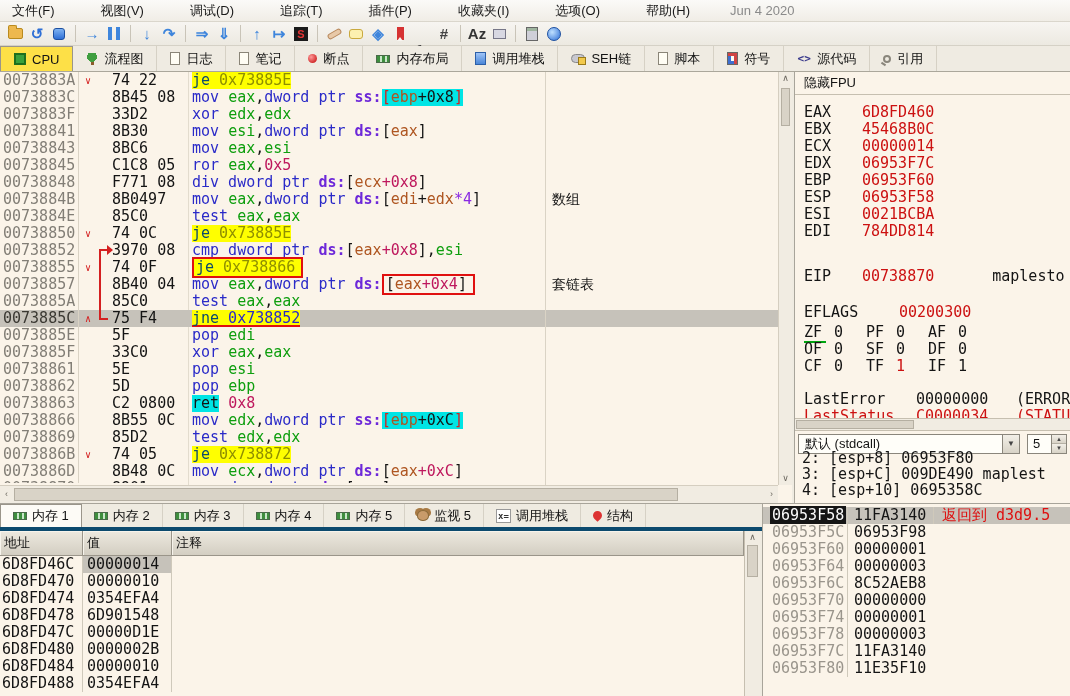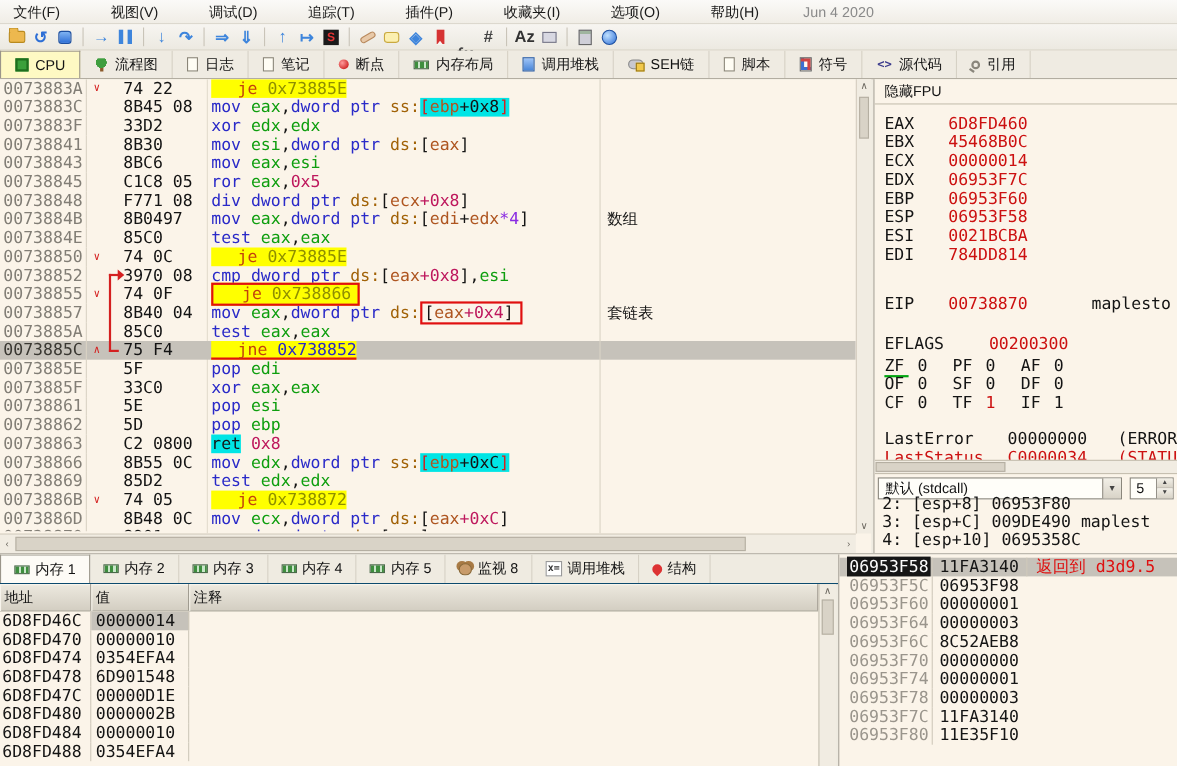--- a/index.html
+++ b/index.html
@@ -32,21 +32,21 @@
   .shp-ribbon::after{content:"";position:absolute;bottom:-1px;left:0;border-left:3.5px solid transparent;border-right:3.5px solid transparent;border-bottom:4px solid #F7F5F1;}
   .shp-printer{width:13px;height:10px;background:#D8D8E2;border:1px solid #778;}
   .shp-calc{width:12px;height:14px;background:#CFCFD8;border:1px solid #666;box-shadow:inset 0 3px 0 #9FB59F;}
   .shp-globe{width:14px;height:14px;border-radius:50%;background:radial-gradient(circle at 35% 35%,#BFE0FF,#2E6FD6);border:1px solid #1C4FA0;}
 
   
   #tabbar{position:absolute;left:0;top:46px;width:1070px;height:26px;background:#EFEBE2;
     border-bottom:1px solid #ABA79B;display:flex;overflow:hidden;}
   .tab{display:flex;align-items:center;gap:6px;padding:0 13px;font-size:13px;color:#141414;
     border-right:1px solid #D6D1C5;white-space:nowrap;}
-  .tab.active{background:#fef9c3;border:1px solid #9A958A;border-bottom:1px solid #FDFBF6;margin-bottom:-1px;}
+  .tab.active{background:#fde047;border:1px solid #9A958A;border-bottom:1px solid #FDFBF6;margin-bottom:-1px;}
   .tabicon{width:14px;height:14px;display:inline-flex;align-items:center;justify-content:center;font-size:10px;}
   .ti-cpu{background:#3BA03B;border:2px solid #1E6E1E;width:12px;height:12px;}
   .ti-tree{width:12px;height:12px;background:radial-gradient(circle at 50% 32%,#3F9E3F 48%,transparent 50%),linear-gradient(#8B5A2B,#8B5A2B) 50% 100%/3px 5px no-repeat;}
   .ti-page{width:10px;height:13px;background:#FFFDF4;border:1px solid #8A8578;}
   .ti-dot{width:9px;height:9px;border-radius:50%;background:radial-gradient(circle at 35% 35%,#FF9A9A,#C00000);}
   .ti-ram{width:14px;height:8px;background:repeating-linear-gradient(90deg,#3E8E3E 0 3px,#C9E6C9 3px 5px);border:1px solid #4A6A4A;}
   .ti-stack{width:11px;height:13px;background:linear-gradient(#9FC4F7,#4A86D8);border:1px solid #2C5FA8;}
   .ti-chain{width:14px;height:9px;background:#C8C8D0;border:1px solid #888;border-radius:5px;position:relative;}
   .ti-chain::after{content:"";position:absolute;right:-2px;bottom:-3px;width:6px;height:6px;background:#F2C94C;border:1px solid #9A7A1A;}
   .ti-book{width:11px;height:13px;background:#FFFDF4;border:1px solid #666;box-shadow:inset -3px 3px 0 #D04444,inset 3px -3px 0 #3E6FD0;}
@@ -65,23 +65,23 @@
   .drow{position:relative;height:17px;line-height:17px;white-space:pre;font-family:"DejaVu Sans Mono",monospace;}
   .drow.sel{background:#C6C2BA;}
   .partialrow{height:3px;overflow:hidden;}
   .addr{position:absolute;left:0;width:79px;padding-left:3px;color:#827E76;border-right:1px solid #DAD3C5;height:17px;}
   .drow.sel .addr{color:#3A3832;}
   .caret{position:absolute;left:85px;top:0;color:#D42020;font-size:10px;}
   .bytes{position:absolute;left:112px;color:#141414;}
   .ins{position:absolute;left:192px;}
   .cmt{position:absolute;left:552px;color:#151515;font-family:"Liberation Sans",sans-serif;font-size:14px;}
   .tk{display:inline;}
-  .b{color:#2A2AC8;}.g{color:#0E9E0E;}.m{color:#a16207;}.r{color:#AE5520;}
+  .b{color:#2A2AC8;}.g{color:#0E9E0E;}.m{color:#6d28d9;font-weight:bold;}.r{color:#AE5520;}
   .n{color:#be185d;}.p{color:#8A2BE2;}.k{color:#141414;}
-  .jr{color:#c2410c;padding-left:24px;}.jt{color:#8F8F00;}.jt2{color:#2A2AC8;}.rd{color:#D42020;}
+  .jr{color:#0c4a6e;}.jt{color:#8F8F00;}.jt2{color:#2A2AC8;}.rd{color:#D42020;}
   .grp{display:inline-block;height:17px;vertical-align:top;}
   .bg-y{background:#FFFF00;}
   .bg-c{background:#00E5E5;}
   .boxed{border:2px solid #E01010;height:21px;margin:-2px 0;padding:0 6px 0 2px;position:relative;z-index:2;line-height:17px;}
   .ulred{border-bottom:2px solid #E01010;}
   
   .jarr{position:absolute;background:#D42020;z-index:1;}
   #jarr-v{left:99px;top:177px;width:2px;height:71px;}
   #jarr-t{left:99px;top:177px;width:9px;height:2px;}
   #jarr-b{left:99px;top:246px;width:9px;height:2px;}
@@ -136,21 +136,21 @@
   #cspin .btns{position:absolute;right:0;top:0;width:15px;height:18px;border-left:1px solid #8A867C;}
   #cspin .btns div{height:9px;background:linear-gradient(#F2EFE7,#D8D3C7);font-size:6px;line-height:9px;text-align:center;color:#444;}
   #cspin .btns div:first-child{border-bottom:1px solid #B5B0A4;}
   #argrows{position:absolute;top:378px;left:0;right:0;}
   .arow{height:16px;line-height:16px;padding-left:7px;white-space:nowrap;color:#141414;}
   .arow.sel{background:#C6C2BA;}
 
   
   #bottom{position:absolute;left:0;top:503px;width:1070px;height:193px;border-top:1px solid #A8A49A;background:#EFEBE1;}
   #dtabs{position:absolute;left:0;top:0;width:762px;height:27px;display:flex;background:#EFEBE1;
-    border-bottom:1px solid #0c4a6e;overflow:hidden;}
+    border-bottom:4px solid #0c4a6e;overflow:hidden;}
   .dtab{display:flex;align-items:center;gap:5px;padding:0 12px;font-size:13px;color:#141414;
     border-right:1px solid #D6D1C5;white-space:nowrap;}
   .dtab.active{background:#FDFBF6;border:1px solid #9A958A;border-bottom:1px solid #FDFBF6;margin-bottom:-1px;}
   #dhead{position:absolute;left:0;top:27px;width:744px;height:25px;display:flex;
     background:linear-gradient(#EDE9DF,#D3CEC2);border-bottom:1px solid #9A958A;font-size:13px;color:#141414;}
   .hcell{padding-left:4px;line-height:24px;border-right:1px solid #9A958A;box-shadow:inset 1px 1px 0 #F7F4EC;}
   #dhead .h0{width:83px;} #dhead .h1{width:89px;} #dhead .h2{flex:1;}
   #drows{position:absolute;left:0;top:52px;width:744px;height:141px;overflow:hidden;background:#FBF4E9;}
   .mrow{height:17px;line-height:17px;font-family:"DejaVu Sans Mono",monospace;font-size:15px;white-space:pre;color:#141414;}
   .ma{display:inline-block;width:83px;padding-left:2px;border-right:1px solid #CFC9BB;height:17px;}
@@ -389,21 +389,21 @@
       <div class="dtab">
         <span class="tabicon ti-ram"></span>
         <span>内存 4</span>
       </div>
       <div class="dtab">
         <span class="tabicon ti-ram"></span>
         <span>内存 5</span>
       </div>
       <div class="dtab">
         <span class="tabicon ti-dog"></span>
-        <span>监视 8</span>
+        <span>监视 5</span>
       </div>
       <div class="dtab">
         <span class="ti-locals">x=</span>
         <span>调用堆栈</span>
       </div>
       <div class="dtab">
         <span class="tabicon ti-pin"></span>
         <span>结构</span>
       </div>
     </div>

